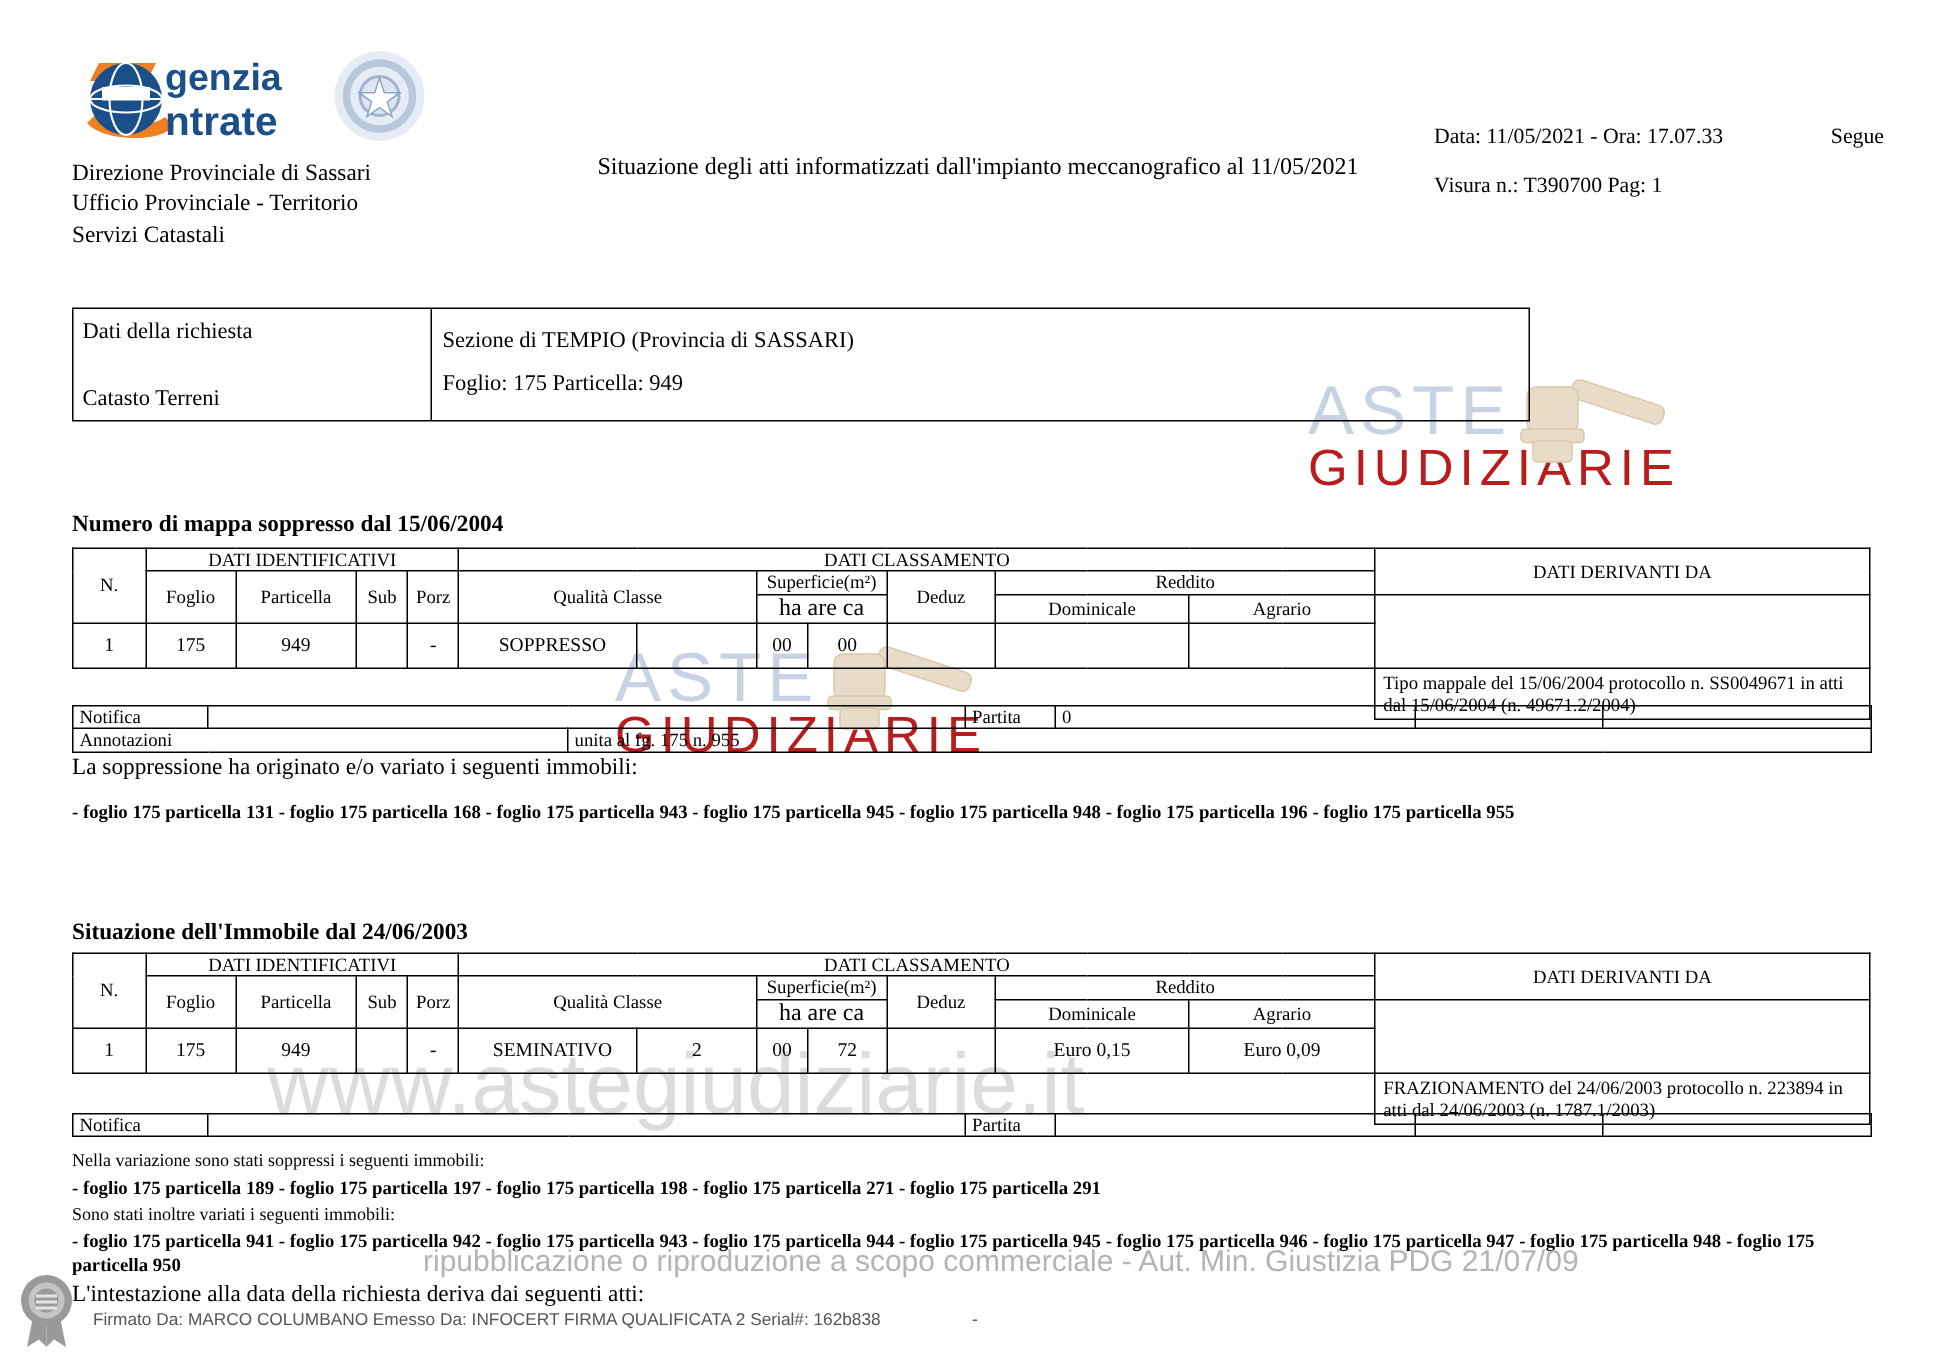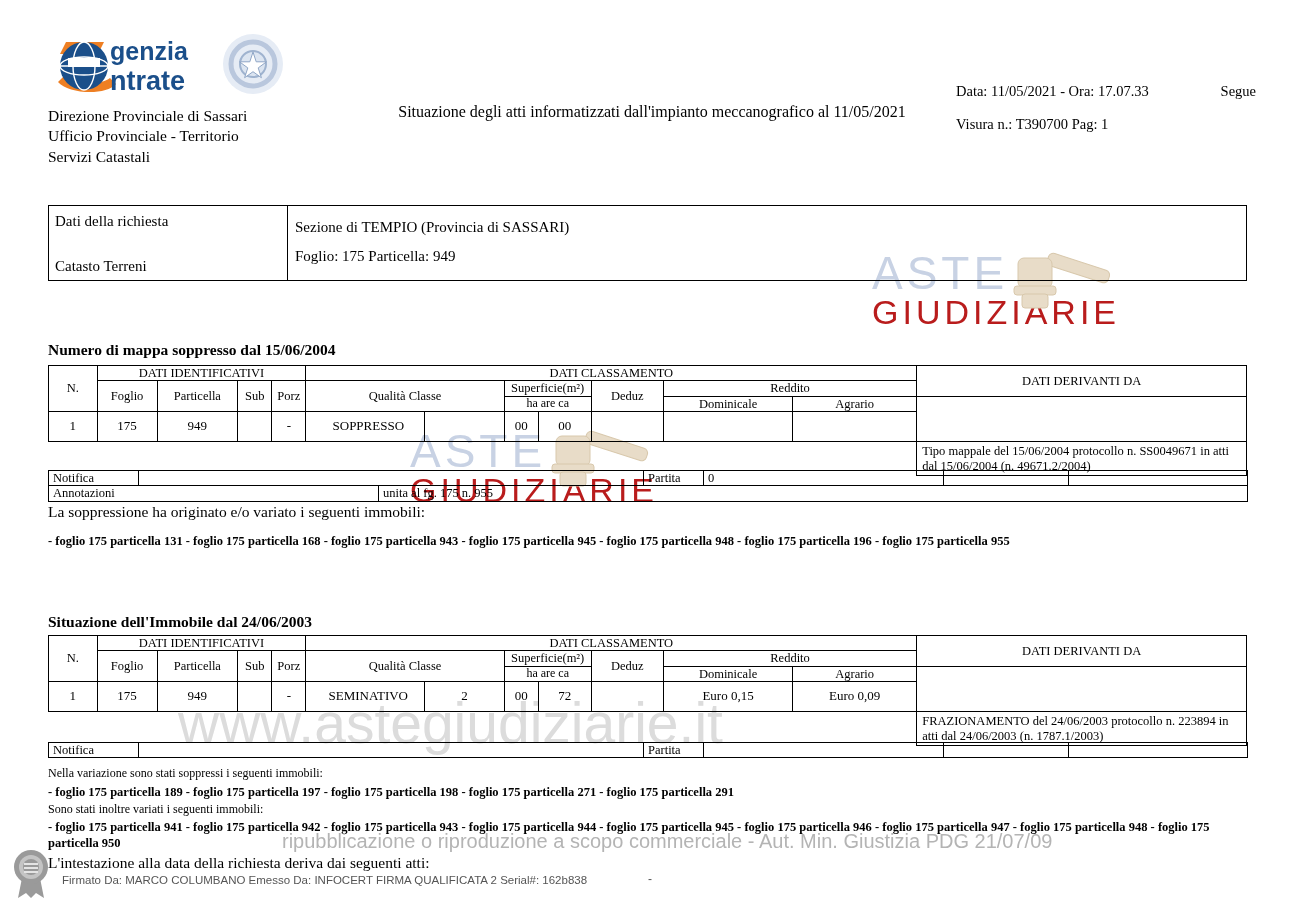--- a/index.html
+++ b/index.html
@@ -76,21 +76,21 @@
     text-align: left;
     width: 300px;
   }
   #meta-block .row1 { display: flex; justify-content: space-between; }
   #meta-block .row2 { margin-top: 18px; }
 
   
   #request-box {
     position: absolute;
     left: 48px; top: 205px;
-    width: 1199px;
+    width: 972px;
     border: 1px solid #000;
     box-sizing: border-box;
     display: flex;
     font-size: 15px;
   }
   #request-box .col-left {
     width: 239px;
     box-sizing: border-box;
     border-right: 1px solid #000;
     padding: 7px 0 5px 6px;
@@ -122,21 +122,21 @@
   }
   table.catasto td, table.catasto th {
     border: 1px solid #000;
     padding: 0;
     font-weight: normal;
     text-align: center;
     vertical-align: middle;
     line-height: 1.15;
   }
   td.h { font-size: 12.5px; }
-  td.hsm { font-size: 12px; }
+  td.hsm { font-size: 16px; }
   .rowdata td { font-weight: bold; font-size: 13px; }
   .rowdata td.lft { text-align: center; padding-left: 6px; }
   .deriv {
     text-align: left !important;
     font-weight: bold;
     font-size: 12.5px;
     padding: 2px 4px 2px 5px !important;
     line-height: 1.3;
   }
   .nt-label {

